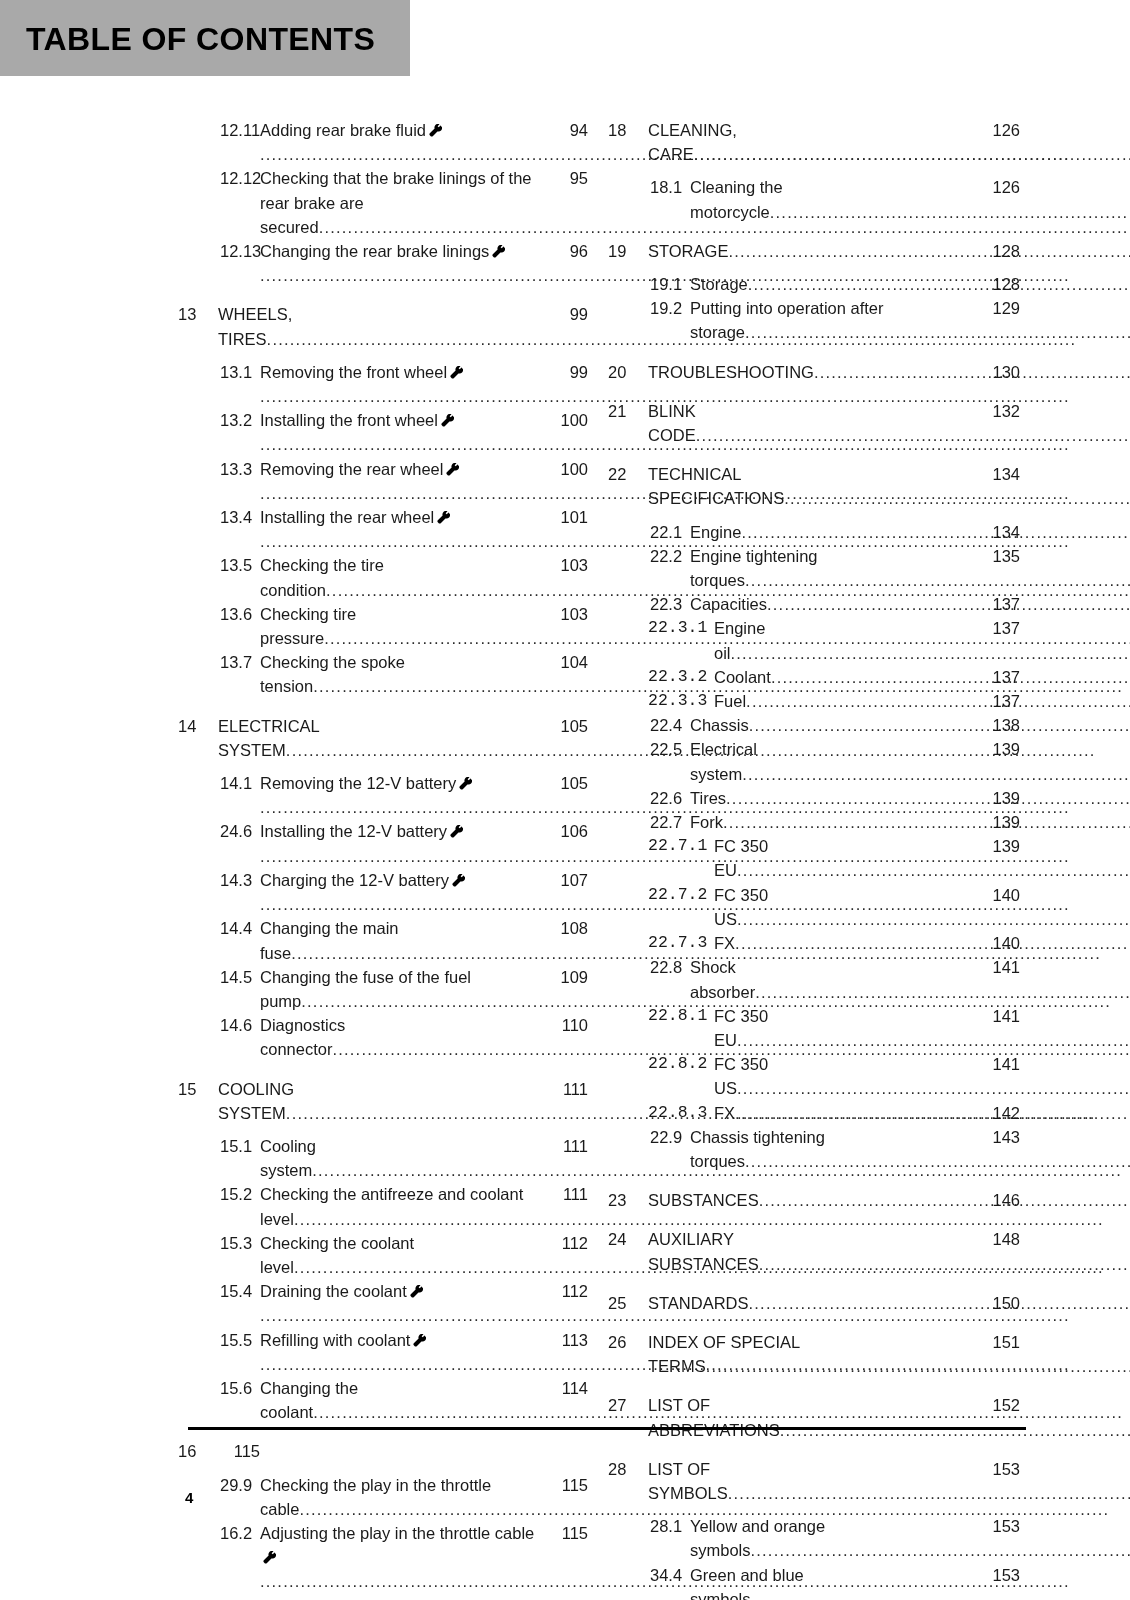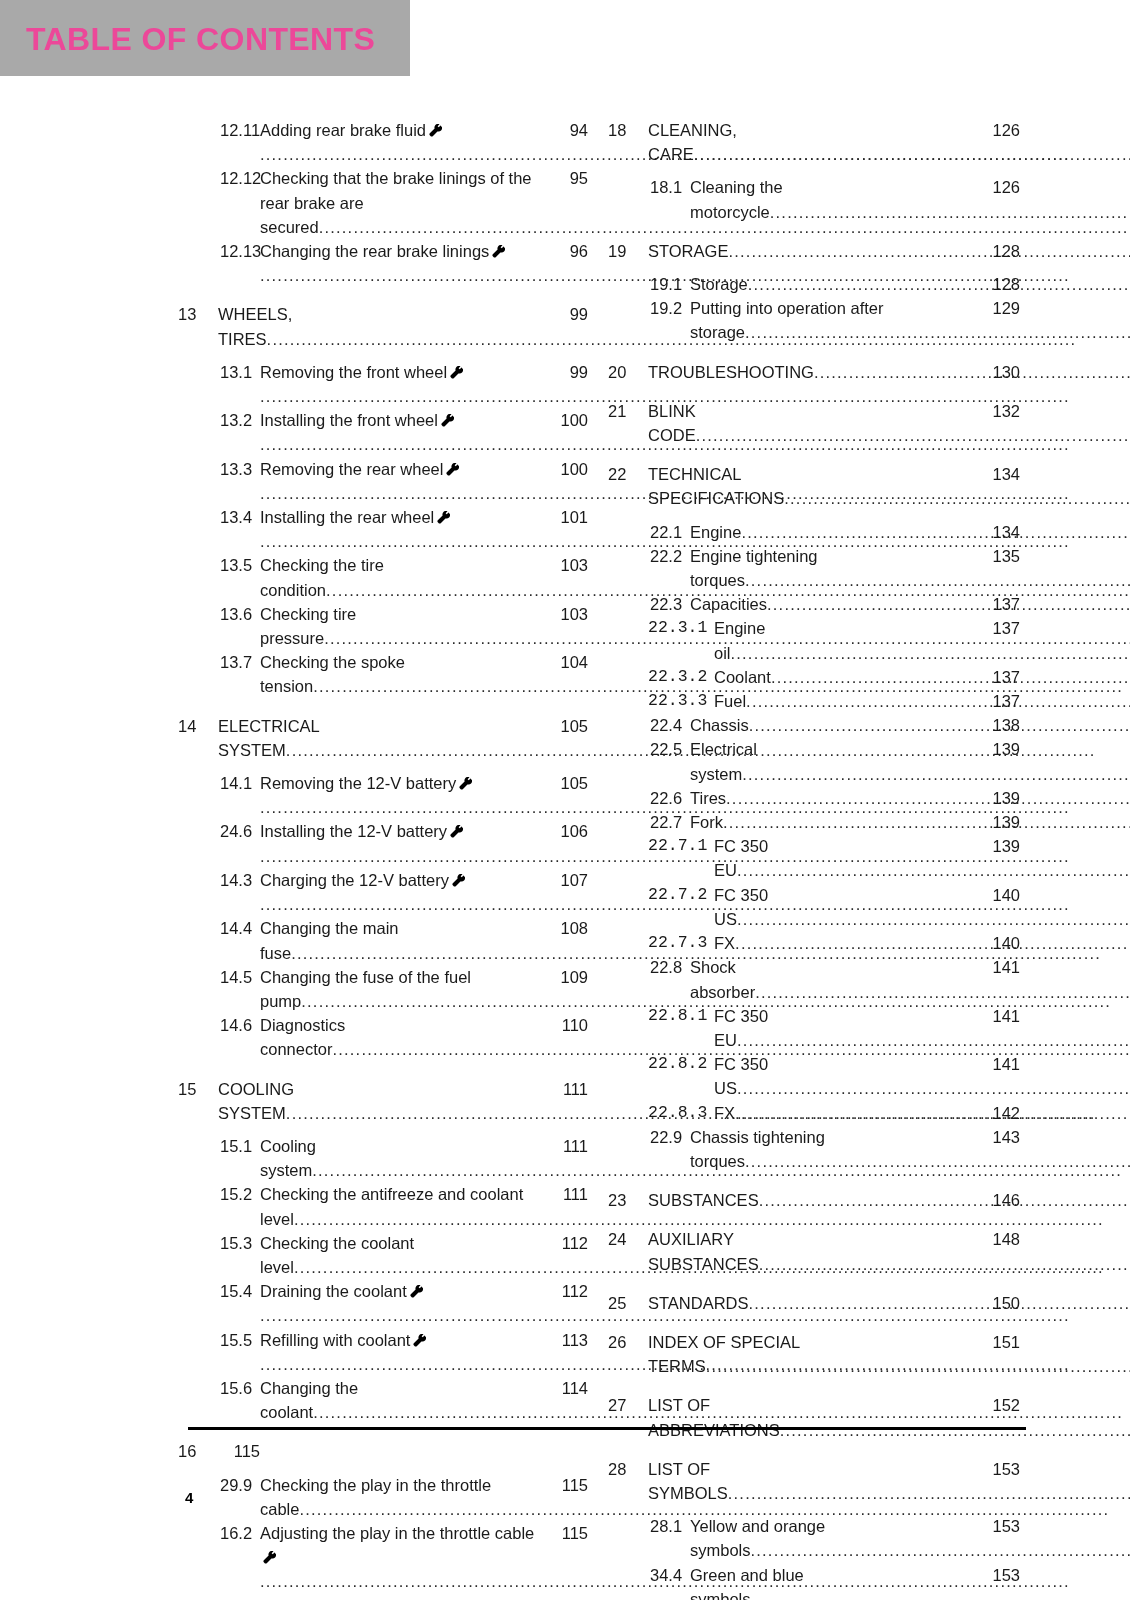--- a/index.html
+++ b/index.html
@@ -25,21 +25,21 @@
     height: 76px;
     background: #a9a9a9;
   }
   #header-title {
     position: absolute;
     left: 26px;
     top: 20px;
     font-size: 32px;
     font-weight: bold;
     letter-spacing: 0.4px;
-    color: #ec4899;
+    color: #000000;
     line-height: 38px;
   }
 
   
   #toc {
     position: absolute;
     left: 0;
     top: 118px;
     width: 1130px;
   }

